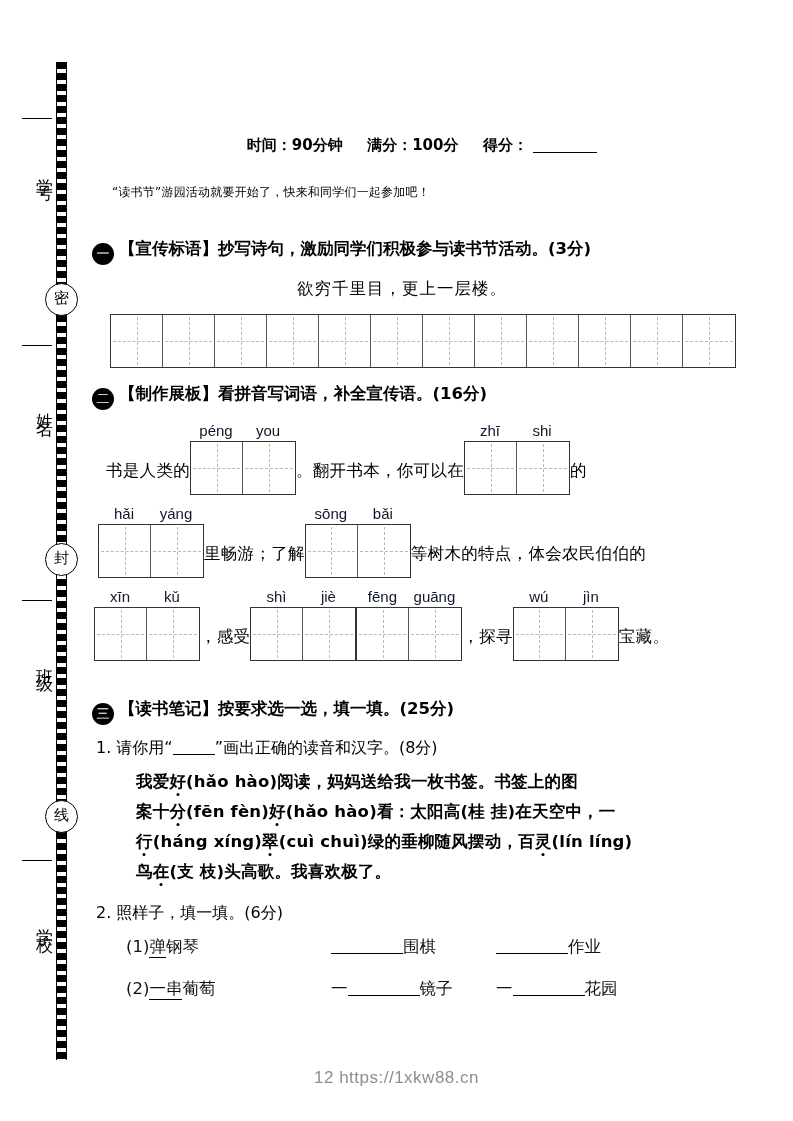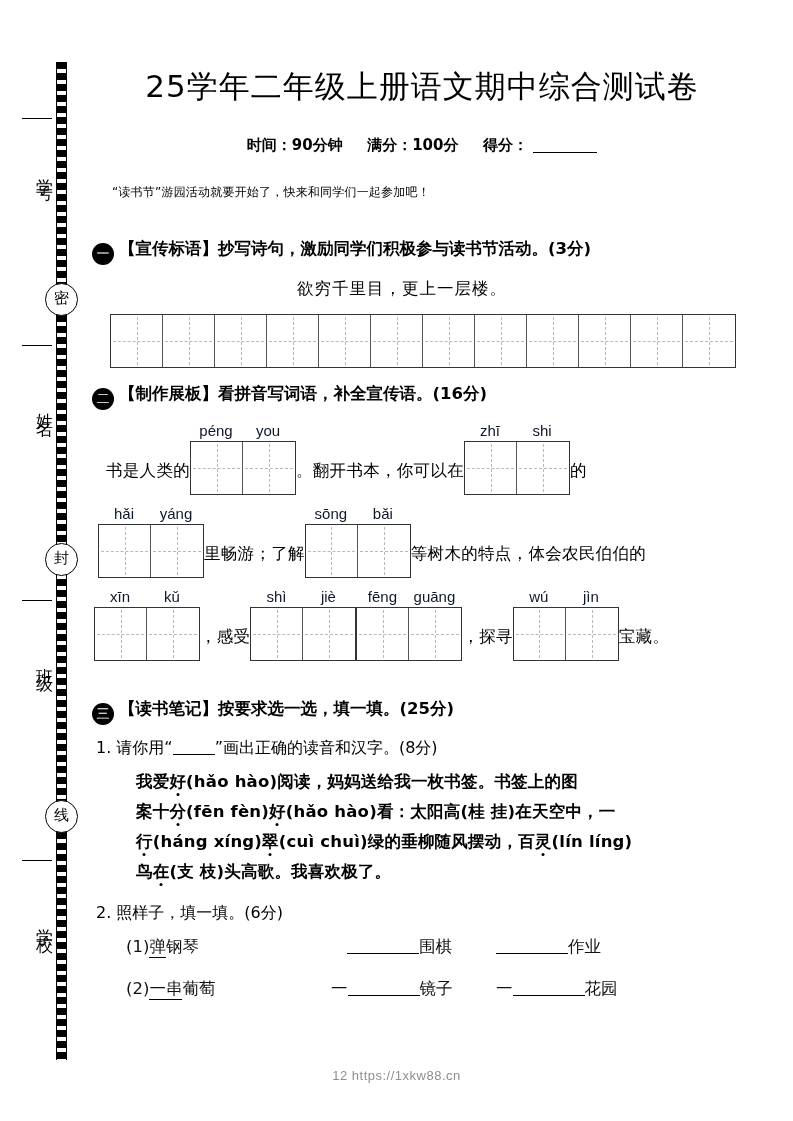--- a/index.html
+++ b/index.html
@@ -286,21 +286,21 @@
   }
 
   
   .watermark {
     position: absolute;
     left: 0;
     top: 1068px;
     width: 793px;
     text-align: center;
     font-family: "Liberation Sans", "DejaVu Sans", sans-serif;
-    font-size: 13px;
+    font-size: 17px;
     color: #8e8e8e;
     letter-spacing: .5px;
   }
 </style>
 </head>
 <body>
 
 <div id="page">
 
   <div id="seal-strip">
@@ -317,21 +317,20 @@
 
     <div class="seal-word" style="top:655px;">班级</div>
     <div class="seal-circle" style="top:800px;">线</div>
     <div class="seal-rule" style="top:860px;"></div>
 
     <div class="seal-word" style="top:915px;">学校</div>
   </div>
 
   <div id="content">
 
-    <div class="paper-title">25学年二年级上册语文期中综合测试卷</div>
 
     <div class="meta-line">
       <span>时间：90分钟</span>
       <span class="meta-gap"></span>
       <span>满分：100分</span>
       <span class="meta-gap"></span>
       <span>得分：</span>
       <span class="meta-blank"></span>
     </div>
 
@@ -477,21 +476,21 @@
             <div class="para-line" style="margin-top: 0px;"><span>我</span><span>爱</span><span class="dot-mark">好</span><span>(</span><span>h</span><span>ǎ</span><span>o</span><span> </span><span> </span><span> </span><span>h</span><span>à</span><span>o</span><span>)</span><span>阅</span><span>读</span><span>，</span><span>妈</span><span>妈</span><span>送</span><span>给</span><span>我</span><span>一</span><span>枚</span><span>书</span><span>签</span><span>。</span><span>书</span><span>签</span><span>上</span><span>的</span><span>图</span></div>
             <div class="para-line" style="margin-top: 8px;"><span>案</span><span>十</span><span class="dot-mark">分</span><span>(</span><span>f</span><span>ē</span><span>n</span><span> </span><span> </span><span> </span><span>f</span><span>è</span><span>n</span><span>)</span><span class="dot-mark">好</span><span>(</span><span>h</span><span>ǎ</span><span>o</span><span> </span><span> </span><span> </span><span>h</span><span>à</span><span>o</span><span>)</span><span>看</span><span>：</span><span>太</span><span>阳</span><span>高</span><span>(</span><span>桂</span><span> </span><span> </span><span> </span><span>挂</span><span>)</span><span>在</span><span>天</span><span>空</span><span>中</span><span>，</span><span>一</span></div>
             <div class="para-line" style="margin-top: 8px;"><span class="dot-mark">行</span><span>(</span><span>h</span><span>á</span><span>n</span><span>g</span><span> </span><span> </span><span> </span><span>x</span><span>í</span><span>n</span><span>g</span><span>)</span><span class="dot-mark">翠</span><span>(</span><span>c</span><span>u</span><span>ì</span><span> </span><span> </span><span> </span><span>c</span><span>h</span><span>u</span><span>ì</span><span>)</span><span>绿</span><span>的</span><span>垂</span><span>柳</span><span>随</span><span>风</span><span>摆</span><span>动</span><span>，</span><span>百</span><span class="dot-mark">灵</span><span>(</span><span>l</span><span>í</span><span>n</span><span> </span><span> </span><span> </span><span>l</span><span>í</span><span>n</span><span>g</span><span>)</span></div>
             <div class="para-line" style="margin-top: 8px;"><span>鸟</span><span class="dot-mark">在</span><span>(</span><span>支</span><span> </span><span> </span><span> </span><span>枝</span><span>)</span><span>头</span><span>高</span><span>歌</span><span>。</span><span>我</span><span>喜</span><span>欢</span><span>极</span><span>了</span><span>。</span></div>
           </div>
 
         <div class="q-label" style="margin-top:20px; margin-left:4px;">2. 照样子，填一填。(6分)</div>
         <div id="q2-items" style="margin-top:12px; margin-left:34px;text-align:right;">
             <div style="position: relative; height: 30px; margin-top: 0px; font-family: &quot;DejaVu Sans&quot;, &quot;Liberation Sans&quot;, sans-serif; font-size: 16.5px; white-space: nowrap;">
               <span style="position: absolute; left: 0px;"><span>(1)</span><span class="inline-ul">弹</span><span>钢琴</span></span>
-              <span style="position: absolute; left: 221px;"><span class="u-line" style="width: 72px;"></span><span>围棋</span></span>
+              <span style="position: absolute; left: 205px;"><span class="u-line" style="width: 72px;"></span><span>围棋</span></span>
               <span style="position: absolute; left: 370px;"><span class="u-line" style="width: 72px;"></span><span>作业</span></span>
             </div>
             <div style="position: relative; height: 30px; margin-top: 12px; font-family: &quot;DejaVu Sans&quot;, &quot;Liberation Sans&quot;, sans-serif; font-size: 16.5px; white-space: nowrap;">
               <span style="position: absolute; left: 0px;"><span>(2)</span><span class="inline-ul">一串</span><span>葡萄</span></span>
               <span style="position: absolute; left: 205px;"><span>一</span><span class="u-line" style="width: 72px;"></span><span>镜子</span></span>
               <span style="position: absolute; left: 370px;"><span>一</span><span class="u-line" style="width: 72px;"></span><span>花园</span></span>
             </div>
           </div>
       </div>
     </div>

